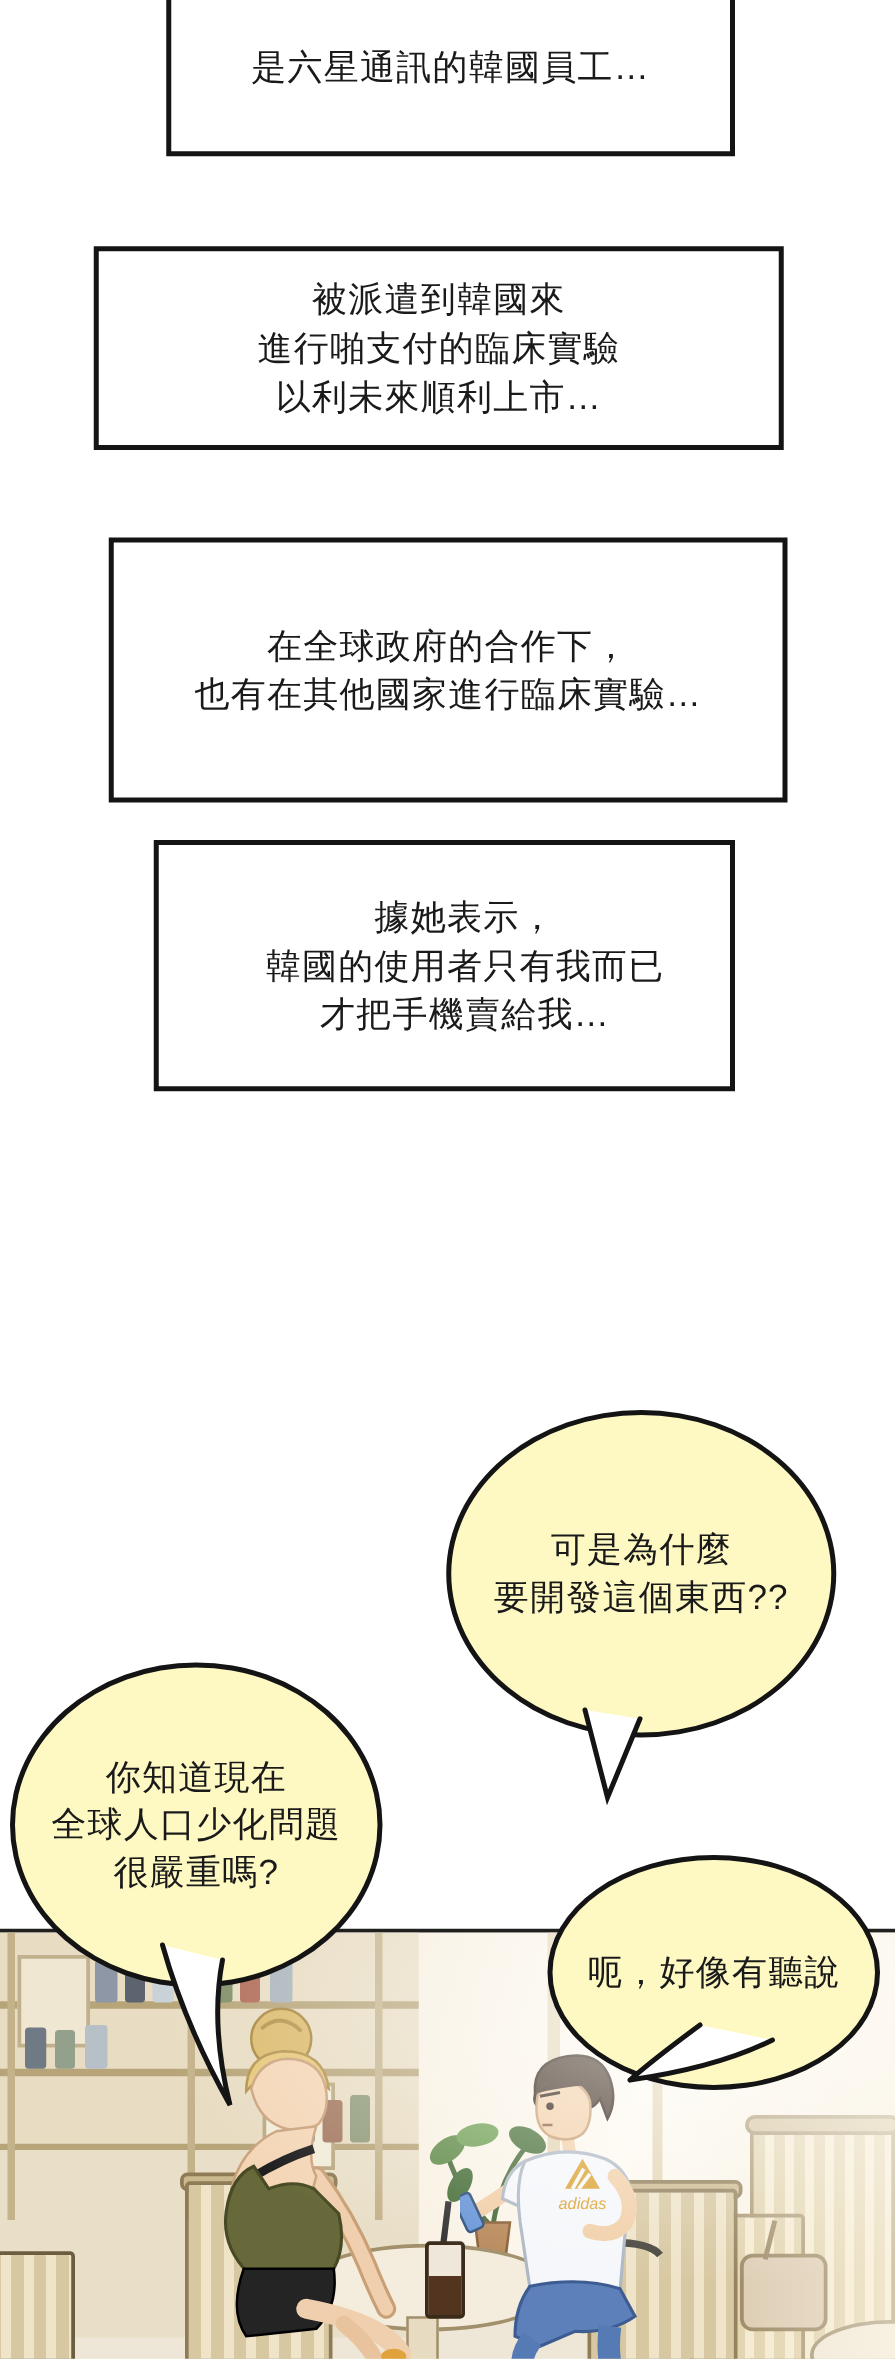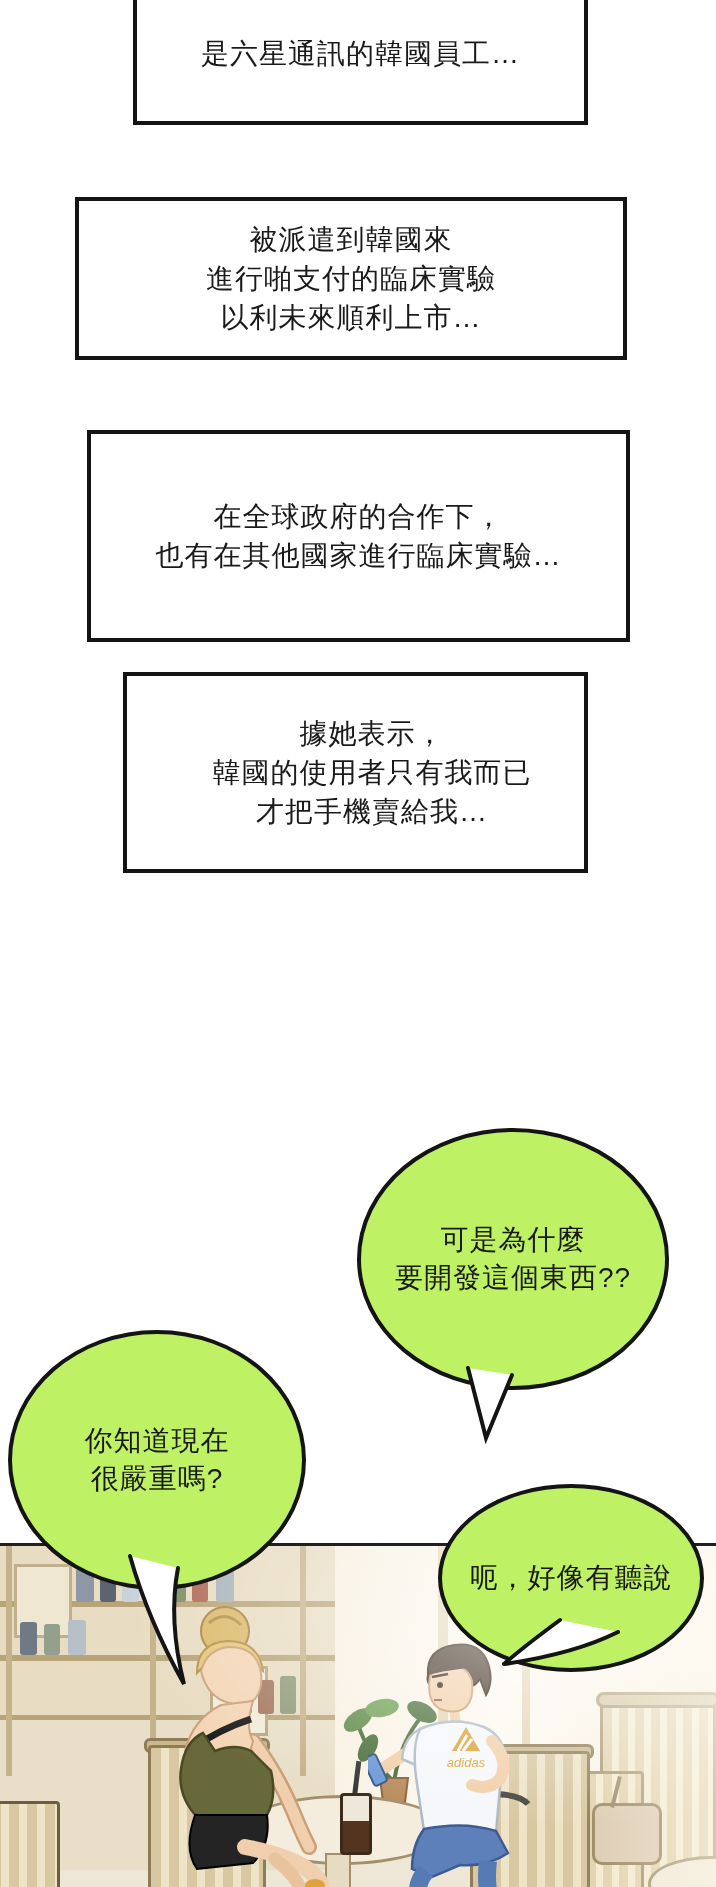--- a/index.html
+++ b/index.html
@@ -9,21 +9,21 @@
     font-family:"Liberation Sans","DejaVu Sans",sans-serif;
     color:#1a1a1a;
   }
   .nbox{
     position:absolute;box-sizing:border-box;background:#fff;
     border:4px solid #141414;display:flex;flex-direction:column;
     align-items:center;justify-content:center;text-align:center;
     font-size:28px;line-height:39px;letter-spacing:1px;z-index:4;
   }
   .bubble{
-    position:absolute;box-sizing:border-box;background:#bef264;
+    position:absolute;box-sizing:border-box;background:#fef9c3;
     border:4px solid #141414;border-radius:50%;display:flex;flex-direction:column;
     align-items:center;justify-content:center;text-align:center;
     font-size:28px;line-height:38px;letter-spacing:1px;z-index:5;
   }
   .tail{position:absolute;z-index:6;}
   .illu{position:absolute;left:0;top:1543px;width:716px;height:344px;
     border-top:3px solid #20201e;box-sizing:border-box;overflow:hidden;z-index:1;
     background:linear-gradient(105deg,#f3e6cf 0%,#f7eedd 40%,#fdf9f0 68%,#f5ecd9 100%);
   }
   .abs{position:absolute;}
@@ -166,20 +166,21 @@
   <div>可是為什麼</div>
   <div>要開發這個東西??</div>
 </div>
 <svg class="tail" style="left:440px;top:1358px;" width="90" height="86" viewBox="0 0 90 86">
   <path d="M28,10 L46,80 L72,17 Z" fill="#fff"></path>
   <path d="M28,10 L46,80 L72,17" fill="none" stroke="#141414" stroke-width="4" stroke-linecap="round"></path>
 </svg>
 
 <div class="bubble" style="left:8px;top:1330px;width:298px;height:260px;">
   <div>你知道現在</div>
+  <div>全球人口少化問題</div>
   <div>很嚴重嗎?</div>
 </div>
 <svg class="tail" style="left:108px;top:1540px;" width="100" height="150" viewBox="0 0 100 150">
   <path d="M22,16 Q40,80 76,144 Q60,80 70,28 Z" fill="#fff"></path>
   <path d="M22,16 Q40,80 76,144 Q60,80 70,28" fill="none" stroke="#141414" stroke-width="4" stroke-linecap="round"></path>
 </svg>
 
 <div class="bubble" style="left:438px;top:1484px;width:266px;height:188px;">
   <div>呃，好像有聽說</div>
 </div>

